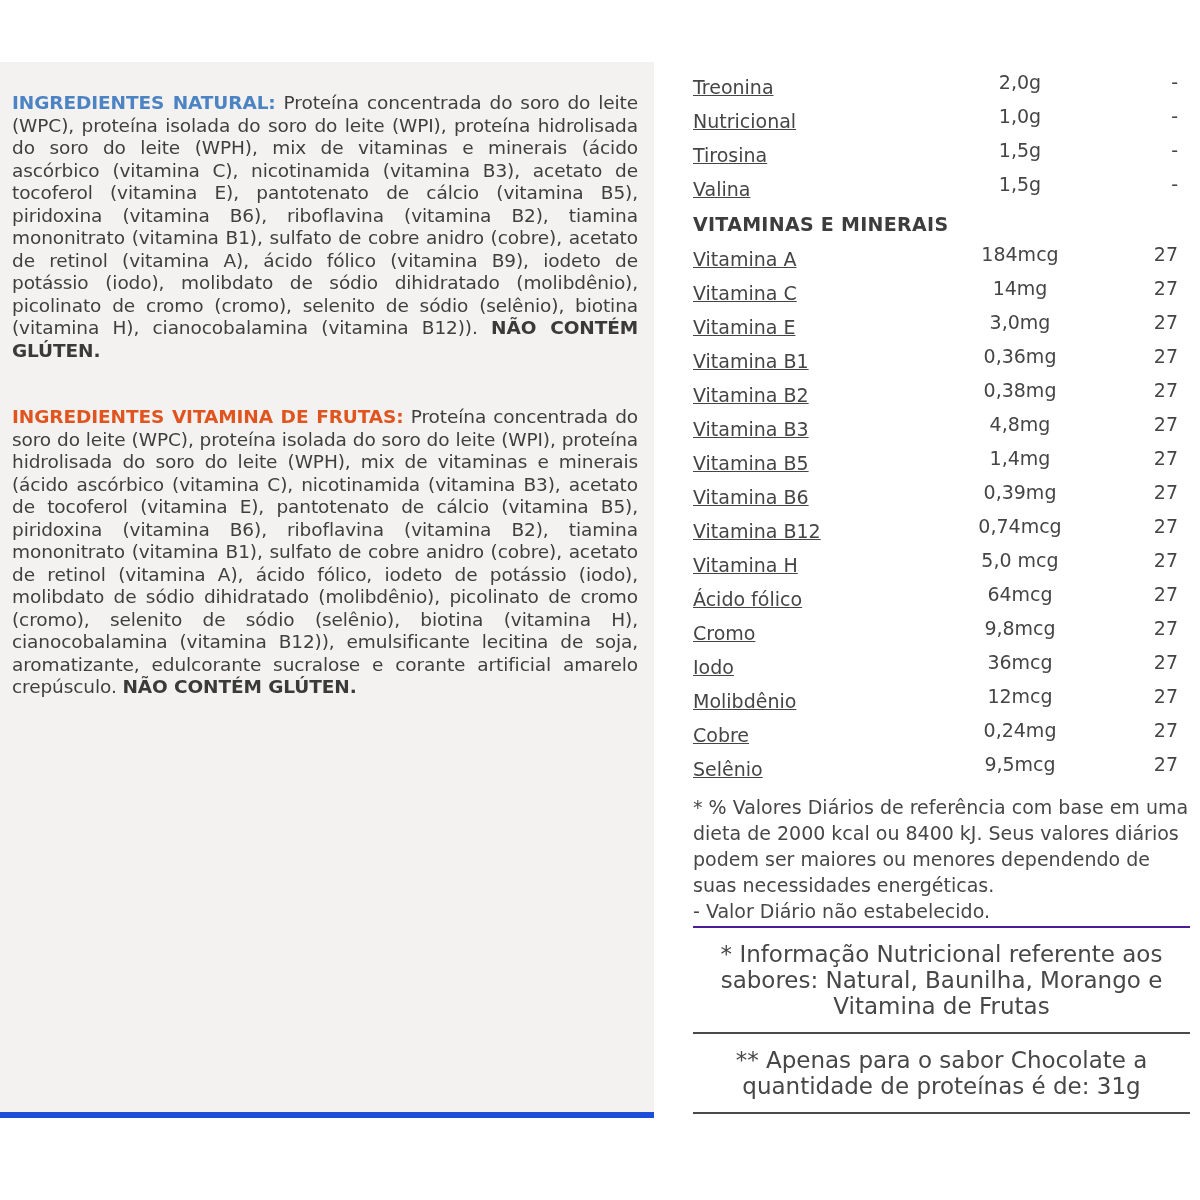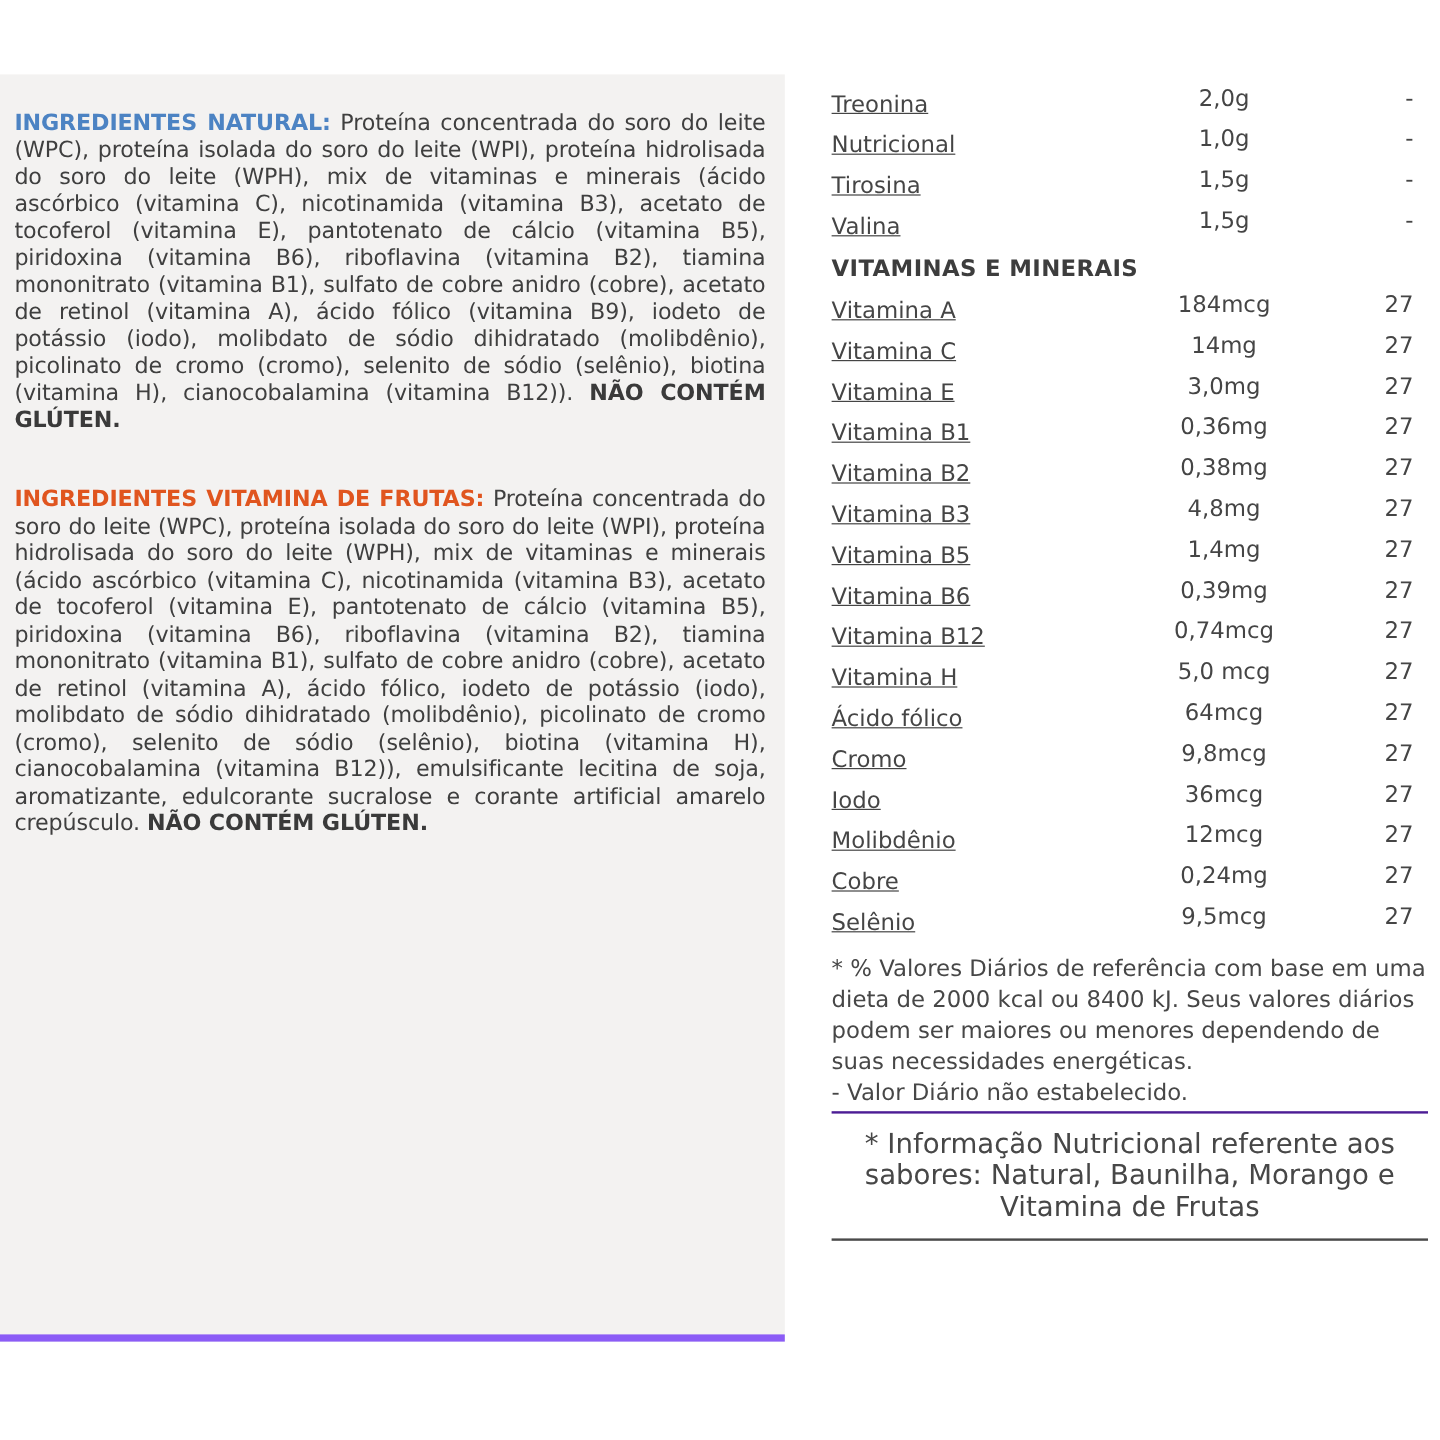--- a/index.html
+++ b/index.html
@@ -4,21 +4,21 @@
 <style>
   html,body{margin:0;padding:0;}
   body{
     width:1200px;height:1200px;position:relative;background:#ffffff;
     font-family:"DejaVu Sans","Liberation Sans",sans-serif;
     color:#3f3f3f;overflow:hidden;
   }
   
   .ingredients-panel{
     position:absolute;left:0;top:62px;width:654px;height:1056px;
-    background:#f3f2f1;border-bottom:6px solid #8b5cf6;
+    background:#f3f2f1;border-bottom:6px solid #1d4ed8;
     box-sizing:border-box;padding:30px 16px 0 12px;
   }
   .ing-par{
     margin:0;text-align:justify;font-size:18.5px;line-height:22.5px;
     color:#3f3f3f;letter-spacing:-0.1px;
   }
   .ing-par + .ing-par{margin-top:44px;}
   .ing-hdr{font-weight:bold;}
   .hdr-blue{color:#4c83c3;}
   .hdr-orange{color:#e0551f;margin-top:20px;}
@@ -168,13 +168,14 @@
       </div>
     </div>
 
   <div class="dv-footnote">
     <p>* % Valores Diários de referência com base em uma dieta de 2000 kcal ou 8400 kJ. Seus valores diários podem ser maiores ou menores dependendo de suas necessidades energéticas.</p>
     <p>- Valor Diário não estabelecido.</p>
   </div>
 
   <div class="note-box">* Informação Nutricional referente aos sabores: Natural, Baunilha, Morango e Vitamina de Frutas</div>
 
+  <div class="note-box">** Apenas para o sabor Chocolate a quantidade de proteínas é de: 31g</div>
 </div>
 
 </body></html>

